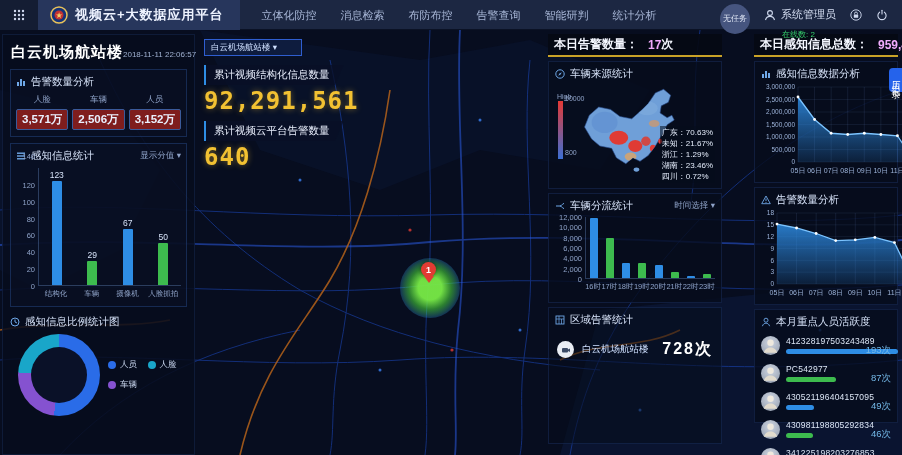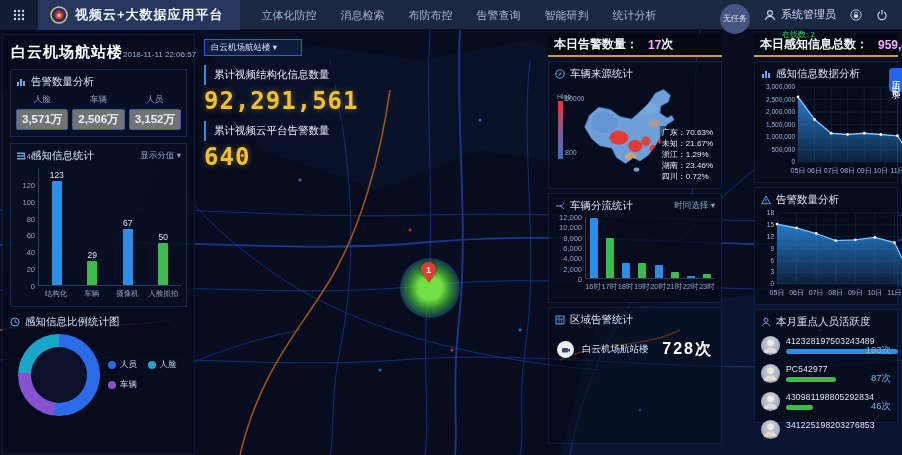--- a/index.html
+++ b/index.html
@@ -29,21 +29,21 @@
   .lp-titlerow{display:flex;align-items:baseline;justify-content:space-between;margin:2px 1px 7px;}
   .lp-title{font-size:15px;font-weight:bold;color:#fff;letter-spacing:1px;white-space:nowrap;}
   .lp-date{font-size:8px;color:#9fb0d0;white-space:nowrap;}
   .lp-section{border:1px solid rgba(46,84,158,.4);background:rgba(10,18,40,.45);padding:5px 5px 6px;margin-bottom:6px;}
   .sec-head{display:flex;align-items:center;gap:5px;font-size:10.5px;color:#d6e2f8;margin-bottom:5px;}
   .sec-head .flex-sp{flex:1;}
   .sec-filter{font-size:8.5px;color:#8fa3c8;cursor:pointer;white-space:nowrap;}
   .stat-row{display:flex;justify-content:space-between;gap:4px;}
   .stat-col{flex:1;text-align:center;}
   .stat-label{font-size:8.5px;color:#8fa3c8;margin-bottom:3px;}
-  .stat-value{border:1px solid #3a5a9a;background:#737373;color:#eaf1ff;font-size:11.5px;font-weight:bold;padding:2px 0;border-radius:2px;}
+  .stat-value{border:1px solid #3a5a9a;background:#7f1d1d;color:#eaf1ff;font-size:11.5px;font-weight:bold;padding:2px 0;border-radius:2px;}
 
   
   .bwrap{display:flex;margin-top:4px;}
   .baxis{position:relative;}
   .btick{position:absolute;right:3px;font-size:7.5px;color:#8fa3c8;transform:translateY(50%);}
   .bright{flex:1;display:flex;flex-direction:column;}
   .bplot{display:flex;align-items:flex-end;justify-content:flex-start;border-left:1px solid rgba(110,150,210,.35);border-bottom:1px solid rgba(110,150,210,.35);}
   .bcol{display:flex;flex-direction:column;align-items:center;justify-content:flex-end;flex:1;}
   .bval{font-size:8.5px;color:#d6e2f8;margin-bottom:1px;}
   .bbar{border-radius:1px 1px 0 0;}
@@ -643,33 +643,46 @@
           <div class="p-count">87次</div>
         </div>
         <div class="person-row">
           <div class="p-ava">
             <svg width="19" height="19" viewBox="0 0 20 20">
               <circle cx="10" cy="7" r="3.4" fill="#efe9de"></circle>
               <path d="M3,17.5 C4,13.5 7,12 10,12 C13,12 16,13.5 17,17.5 Z" fill="#e2dbcd"></path>
             </svg>
           </div>
           <div class="p-main">
-            <div class="p-id">430981198805292834</div>
-            <div class="p-bar" style="width: 26.6943px; background: rgb(61, 187, 78);"></div>
-          </div>
-          <div class="p-count">46次</div>
+            <div class="p-id">430521196404157095</div>
+            <div class="p-bar" style="width: 28.4352px; background: rgb(46, 141, 229);"></div>
+          </div>
+          <div class="p-count">49次</div>
         </div>
         <div class="person-row">
           <div class="p-ava">
             <svg width="19" height="19" viewBox="0 0 20 20">
               <circle cx="10" cy="7" r="3.4" fill="#efe9de"></circle>
               <path d="M3,17.5 C4,13.5 7,12 10,12 C13,12 16,13.5 17,17.5 Z" fill="#e2dbcd"></path>
             </svg>
           </div>
           <div class="p-main">
+            <div class="p-id">430981198805292834</div>
+            <div class="p-bar" style="width: 26.6943px; background: rgb(61, 187, 78);"></div>
+          </div>
+          <div class="p-count">46次</div>
+        </div>
+        <div class="person-row">
+          <div class="p-ava">
+            <svg width="19" height="19" viewBox="0 0 20 20">
+              <circle cx="10" cy="7" r="3.4" fill="#efe9de"></circle>
+              <path d="M3,17.5 C4,13.5 7,12 10,12 C13,12 16,13.5 17,17.5 Z" fill="#e2dbcd"></path>
+            </svg>
+          </div>
+          <div class="p-main">
             <div class="p-id">341225198203276853</div>
           </div>
         </div>
       </div>
   </div>
 </div>
 
 <div class="history-tab">历史记录</div>
 
 </body></html>

